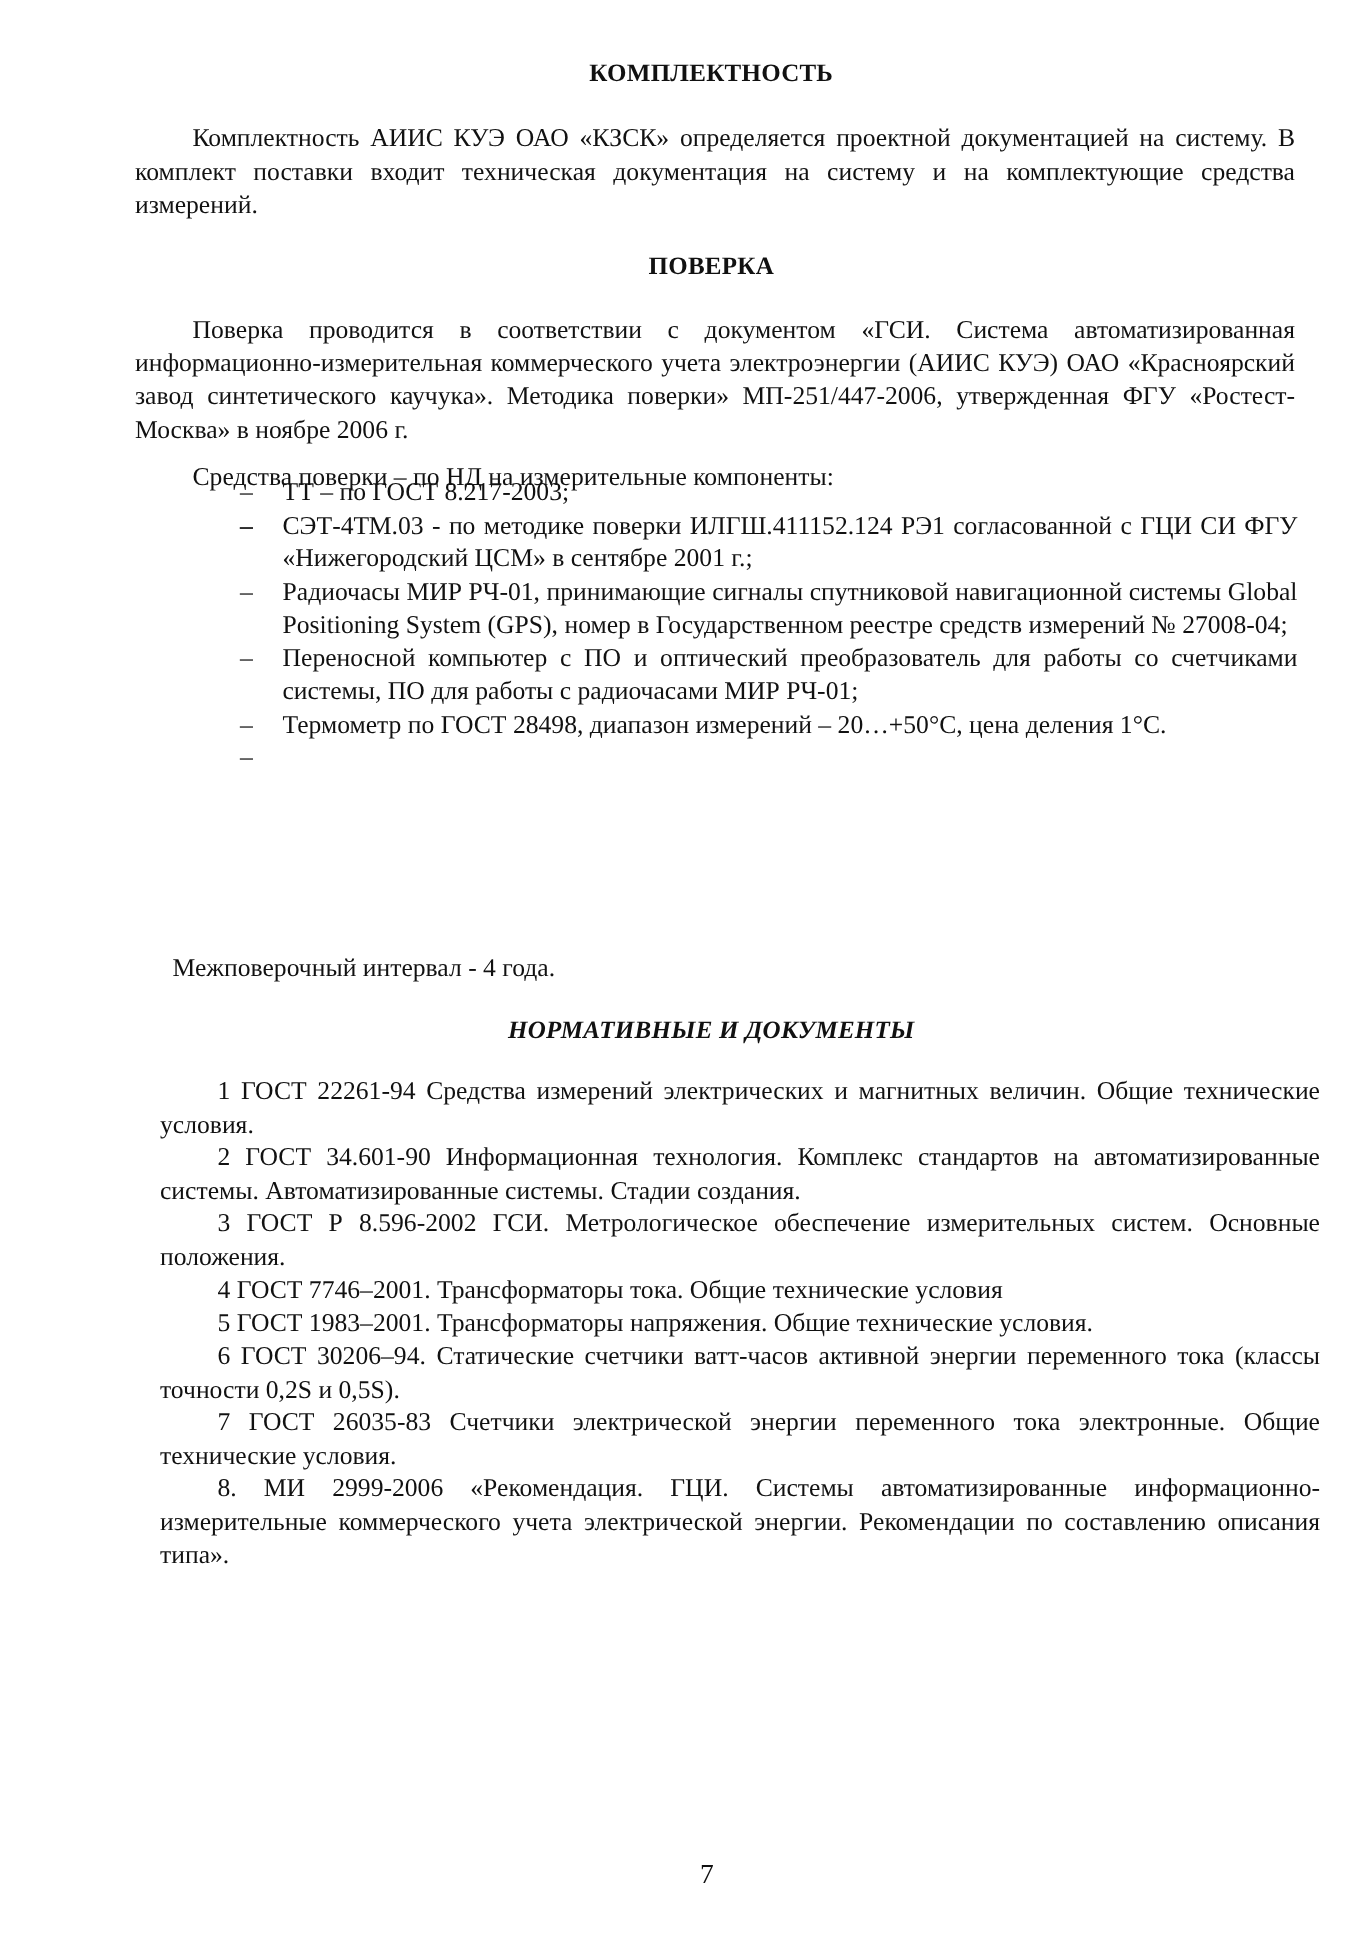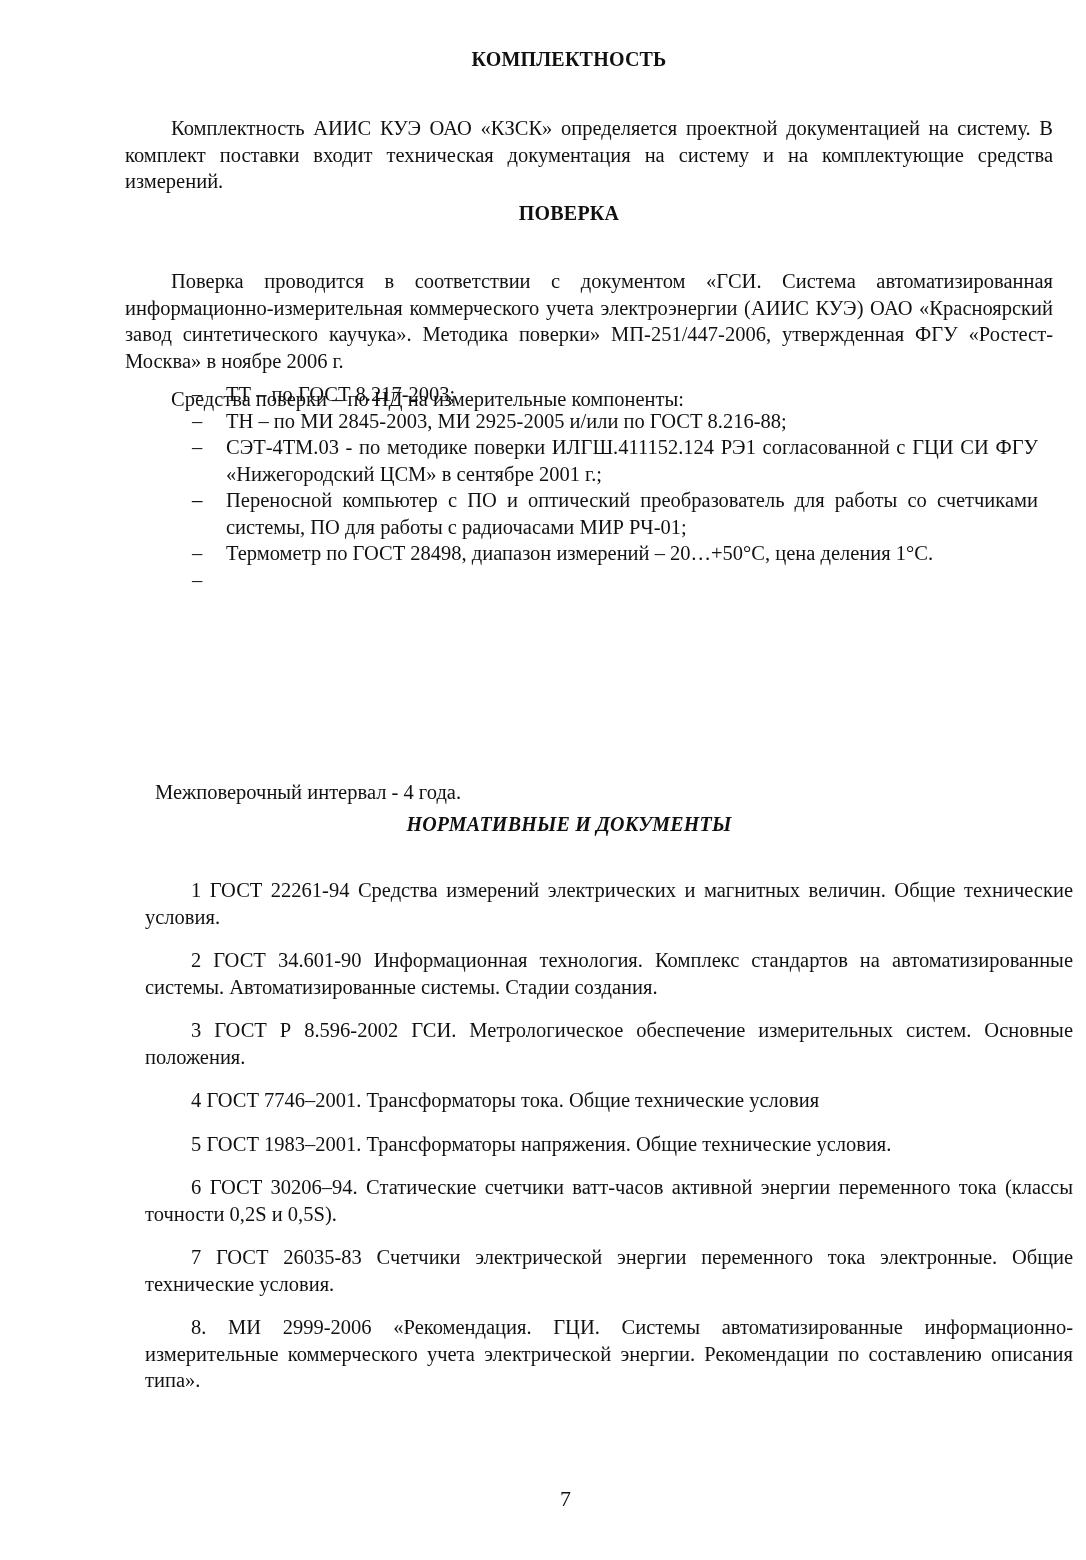--- a/index.html
+++ b/index.html
@@ -8,21 +8,21 @@
     position: absolute; left: 0; top: 0; width: 966px; height: 1560px;
     font-family: "Liberation Serif", serif; color: #111111;
     font-size: 20.5px; line-height: 26.5px;
   }
   .heading {
     position: absolute; left: 100px; width: 938px; text-align: center;
     font-weight: bold; font-size: 20px; letter-spacing: 0.2px;
   }
   .para {
     position: absolute; left: 108px; width: 928px; text-align: justify;
-    text-indent: 46px; margin: 17px;
+    text-indent: 46px; margin: 0;
   }
   .para.noindent { text-indent: 0; }
   .list {
     position: absolute; left: 192px; width: 846px; margin: 0; padding: 0; list-style: none;
   }
   .list li {
     position: relative; padding-left: 34px; text-align: justify; margin: 0;
   }
   .list li .dash {
     position: absolute; left: 0; top: 0;
@@ -38,23 +38,23 @@
 
   <div class="heading" style="top:46px;">КОМПЛЕКТНОСТЬ</div>
   <p class="para" style="top:98px;">Комплектность АИИС КУЭ ОАО «КЗСК» определяется проектной документацией на систему. В комплект поставки входит техническая документация на систему и на комплектующие средства измерений.</p>
 
   <div class="heading" style="top:200px;">ПОВЕРКА</div>
   <p class="para" style="top:251px;">Поверка проводится в соответствии с документом «ГСИ. Система автоматизированная информационно-измерительная коммерческого учета электроэнергии (АИИС КУЭ) ОАО «Красноярский завод синтетического каучука». Методика поверки» МП-251/447-2006, утвержденная ФГУ «Ростест-Москва» в ноябре 2006 г.</p>
   <p class="para" style="top:369px;">Средства поверки – по НД на измерительные компоненты:</p>
 
   <ul class="list" style="top:381px;">
     <li><span class="dash">–</span><span>ТТ – по ГОСТ 8.217-2003;</span></li>
-    <li><span class="dash">–</span><span>ТН – по МИ 2845-2003, МИ 2925-2005 и/или по ГОСТ 8.216-88;</span></li>
+    <li><span class="dash">–</span></li>
     <li><span class="dash">–</span><span>СЭТ-4ТМ.03 - по методике поверки ИЛГШ.411152.124 РЭ1 согласованной с ГЦИ СИ ФГУ «Нижегородский ЦСМ» в сентябре 2001 г.;</span></li>
-    <li><span class="dash">–</span></li>
+    <li><span class="dash">–</span><span>Радиочасы МИР РЧ-01, принимающие сигналы спутниковой навигационной системы Global Positioning System (GPS), номер в Государственном реестре средств измерений № 27008-04;</span></li>
     <li><span class="dash">–</span><span>Переносной компьютер с ПО и оптический преобразователь для работы со счетчиками системы, ПО для работы с радиочасами МИР РЧ-01;</span></li>
     <li><span class="dash">–</span><span>Термометр по ГОСТ 28498, диапазон измерений – 20…+50°С, цена деления 1°С.</span></li>
     <li><span class="dash">–</span></li>
   </ul>
 
   <p class="para noindent" style="top:762px; left:138px;">Межповерочный интервал - 4 года.</p>
 
   <div class="heading" style="top:811px;font-style:italic;">НОРМАТИВНЫЕ И ДОКУМЕНТЫ</div>
 
   <div style="position:absolute; top:860px; left:0; width:1086px;padding-left:20px;">

